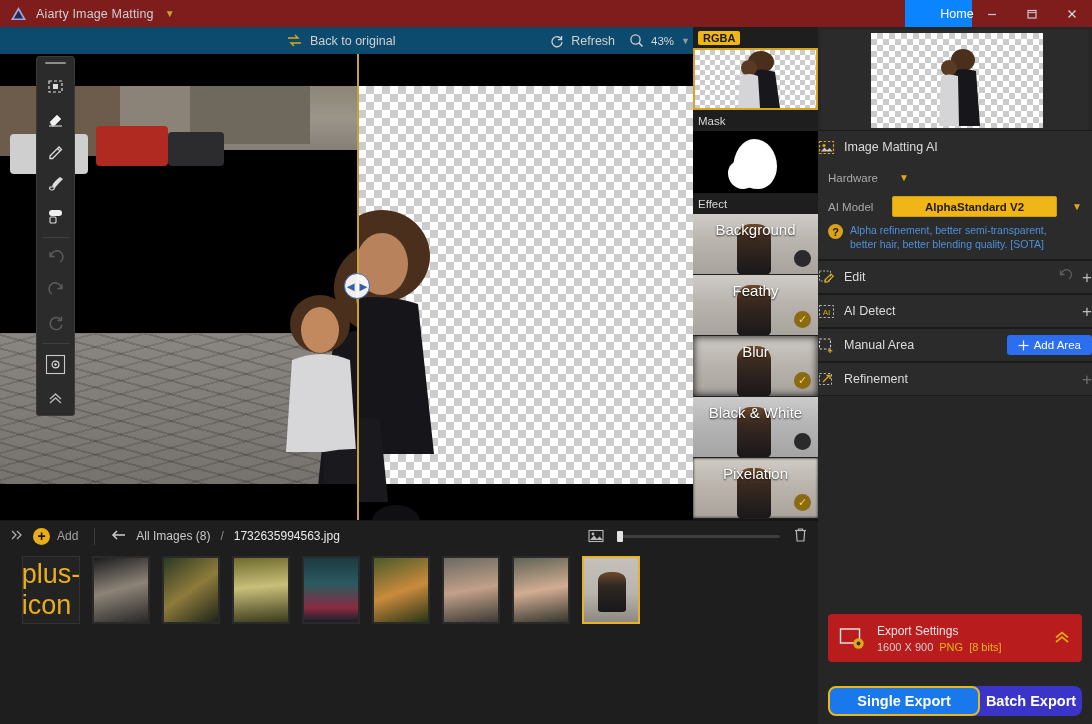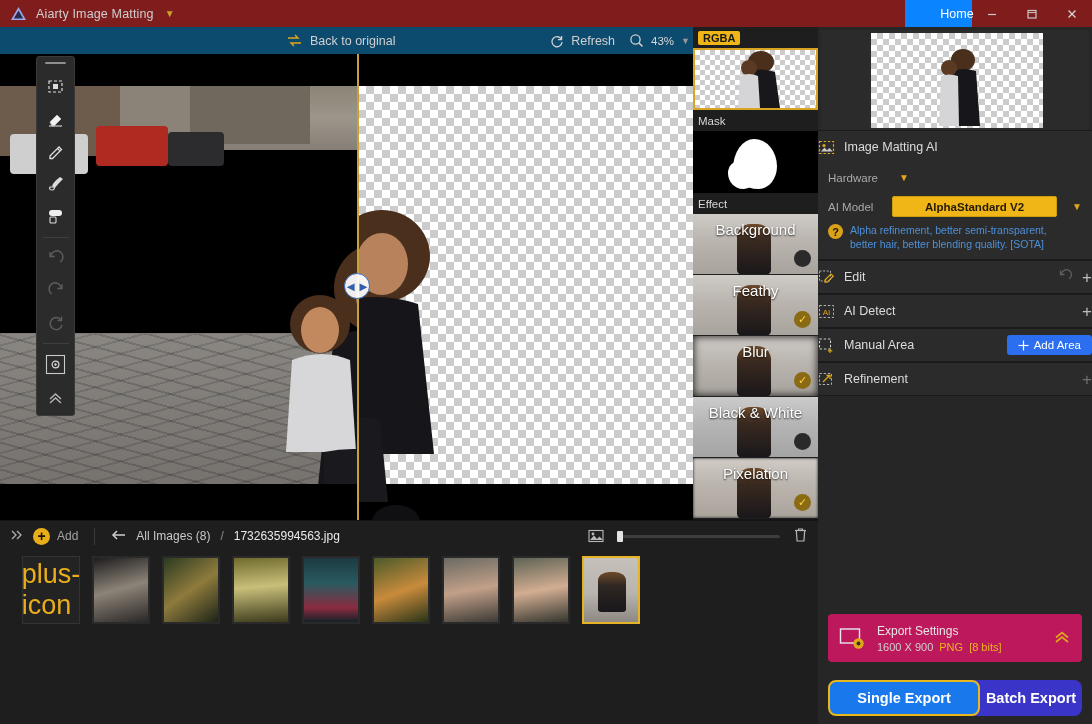--- a/index.html
+++ b/index.html
@@ -227,30 +227,30 @@
   .note-text { font-size: 10.5px; color: #4d90d9; line-height: 1.35; }
   .add-area-btn {
     background: #2b6ef0; color: #fff; font-size: 11.5px; padding: 4px 11px;
     border-radius: 3px; display: flex; align-items: center; gap: 5px; cursor: pointer;
   }
   .ic { display: inline-flex; align-items: center; justify-content: center; }
 
   
   .export-box {
     position: absolute; left: 10px; bottom: 62px; width: 254px; height: 48px;
-    background: #be185d; border-radius: 4px; display: flex; align-items: center;
+    background: #b91c1c; border-radius: 4px; display: flex; align-items: center;
     padding: 0 11px; gap: 11px;
   }
   .exp-txt-1 { font-size: 12px; color: #e6e6e6; }
   .exp-txt-2 { font-size: 11px; color: #cfcfcf; margin-top: 3px; display: flex; gap: 6px; }
   .exp-png { color: #e9b420; }
   .exp-bits { color: #e9b420; }
   .exp-chev { margin-left: auto; color: #e0a818; font-size: 14px; cursor: pointer; }
   .export-btns {
-    position: absolute; left: 10px; bottom: 8px; width: 254px; height: 36px;
+    position: absolute; left: 10px; bottom: 8px; width: 254px; height: 30px;
     display: flex;
   }
   .btn-single {
     flex: 0 0 152px; background: #1878ec; color: #fff; font-size: 14.5px; font-weight: bold;
     display: flex; align-items: center; justify-content: center;
     border-radius: 8px; border: 2px solid #e8b81c; cursor: pointer; z-index: 2;
   }
   .btn-batch {
     flex: 1; background: #3a35c8; color: #fff; font-size: 14.5px; font-weight: bold;
     display: flex; align-items: center; justify-content: center;

